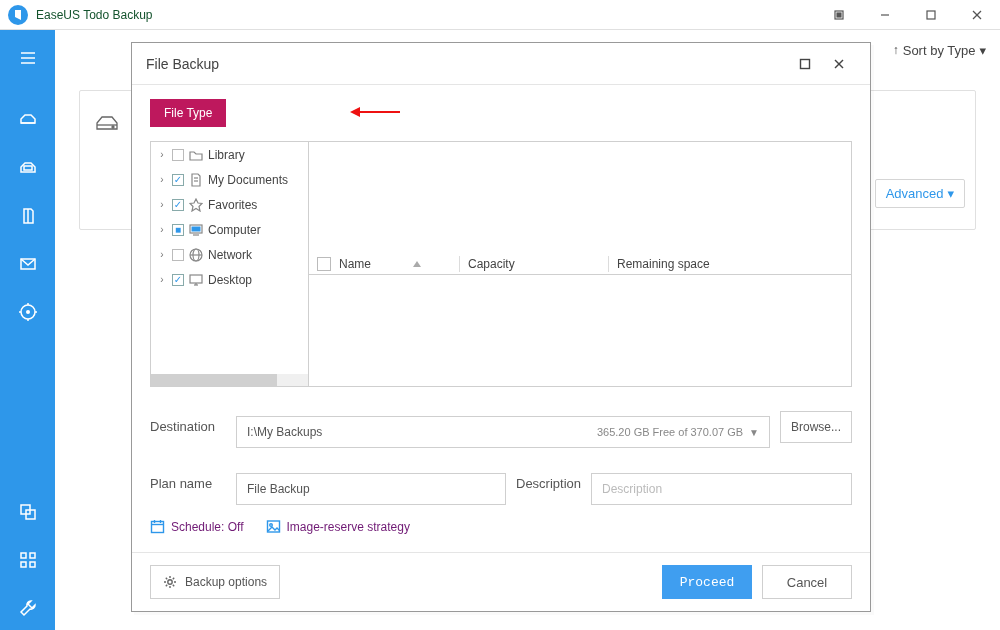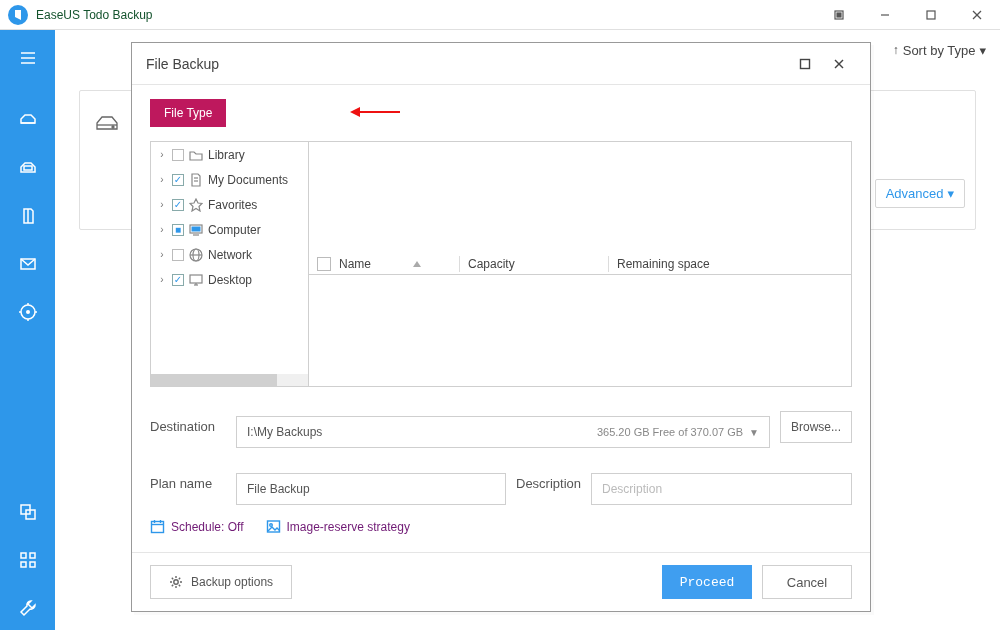--- a/index.html
+++ b/index.html
@@ -81,21 +81,21 @@
 .field .free { font-size:11px; color:#888; display:flex; align-items:center; gap:6px;}
 .field .dd { color:#888; font-size:10px; }
 .browse { width:72px; height:32px; border:1px solid #cfcfcf; display:flex; align-items:center; justify-content:center; font-size:12px; color:#555; }
 .desc-wrap { display:flex; align-items:center; gap:10px; flex:1; }
 .desc-lbl { font-size:13px; color:#555; }
 .links { display:flex; align-items:center; gap:22px; margin-top:4px; }
 .link { display:flex; align-items:center; gap:6px; font-size:12px; color:#701a75; }
 .link svg { width:15px; height:15px; fill:none; stroke:#2e97ea; stroke-width:1.4; }
 
 .dialog-footer { border-top:1px solid #e5e5e5; padding:12px 18px; display:flex; align-items:center; }
-.opt-btn { height:34px; padding:0 18px; border:1px solid #cfcfcf; display:flex; align-items:center; gap:8px; font-size:12px; color:#555; }
+.opt-btn { height:34px; padding:0 12px; border:1px solid #cfcfcf; display:flex; align-items:center; gap:8px; font-size:12px; color:#555; }
 .opt-btn svg { width:14px; height:14px; fill:none; stroke:#666; stroke-width:1.4; }
 .dialog-footer .spacer { flex:1; }
 .btn { height:34px; width:90px; display:flex; align-items:center; justify-content:center; font-size:13px; margin-left:10px; }
 .btn.primary { background:#3f9ef0; color:#fff;font-family:Liberation Mono, monospace; }
 .btn.secondary { border:1px solid #cfcfcf; color:#555; }
 
 input.plain { border:none; outline:none; flex:1; height:100%; font-size:12px; color:#555; font-family:inherit; }
 input.plain::placeholder { color:#bbb; }
 </style>
 </head>

